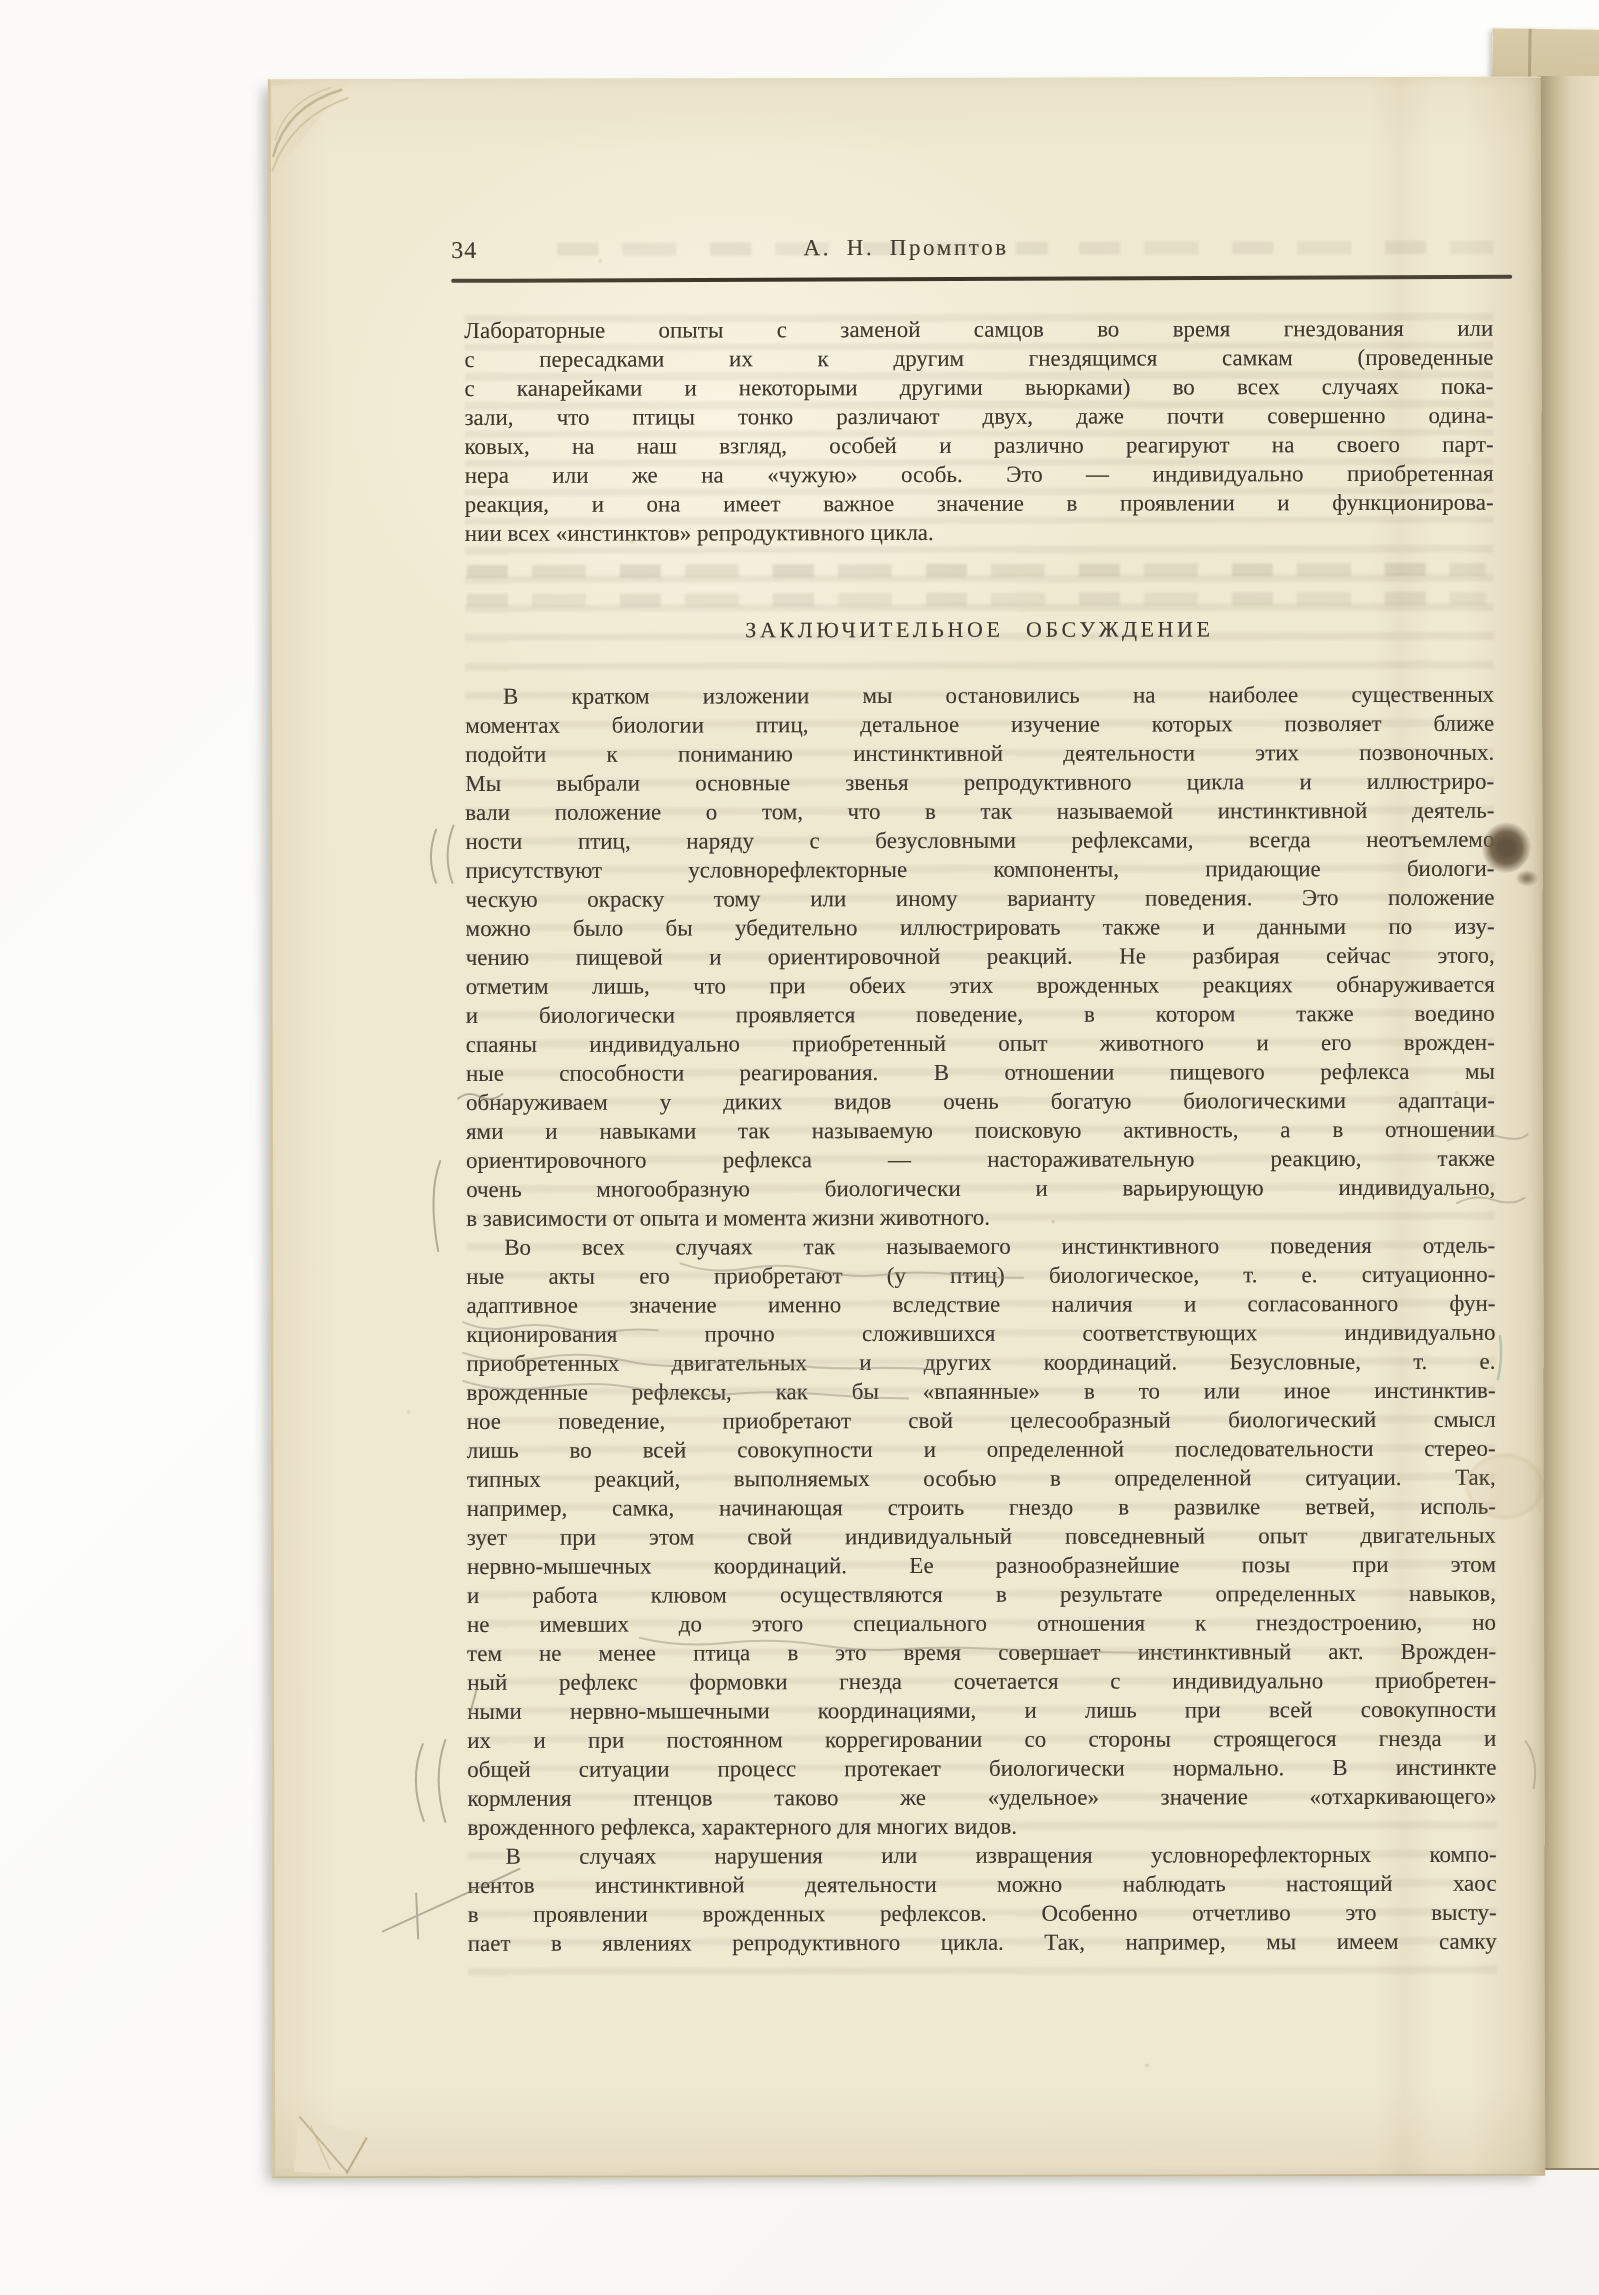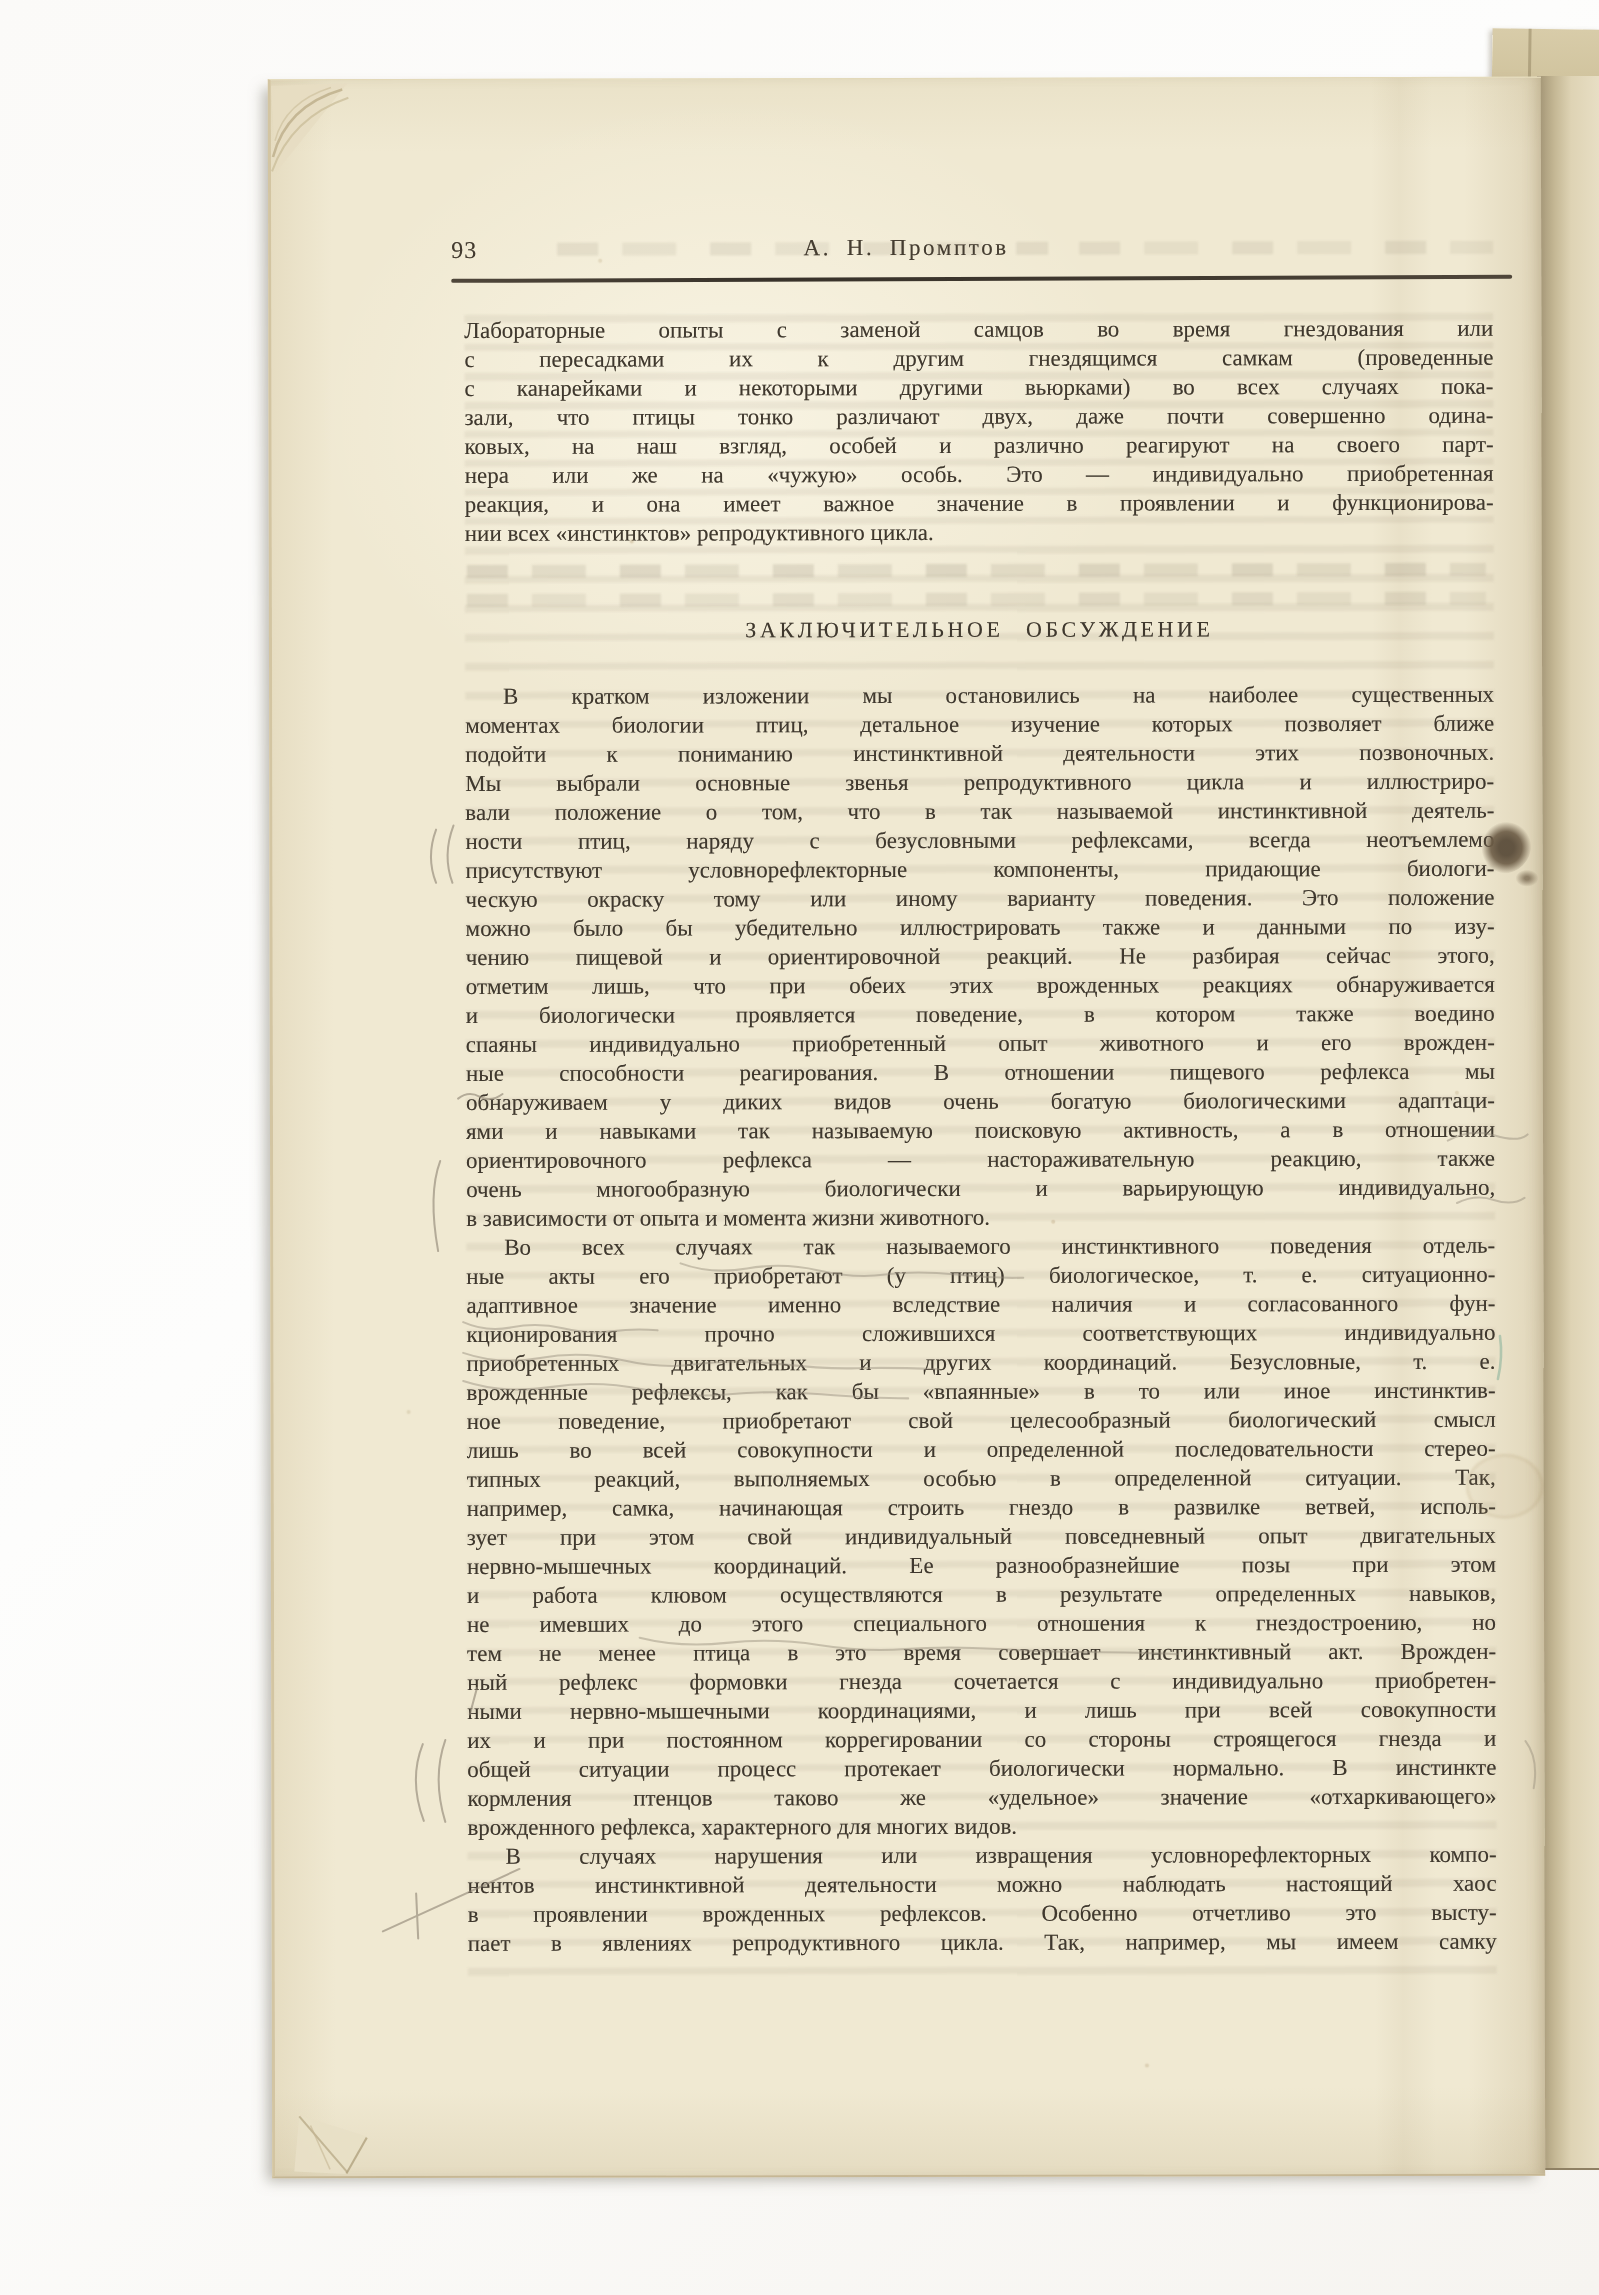--- a/index.html
+++ b/index.html
@@ -114,21 +114,21 @@
 <div class="adjacent-page"></div>
 
 <div class="book-page">
 
   <div class="bleedthrough"></div>
   <div class="ghost-row" style="left:286px;top:163px;width:491px;opacity:.75"></div>
   <div class="ghost-row" style="left:808px;top:163px;width:414px;opacity:.7"></div>
   <div class="ghost-row" style="left:195px;top:485px;width:1019px"></div>
   <div class="ghost-row" style="left:195px;top:514px;width:1019px;opacity:.8"></div>
 
-  <div class="page-number">93</div>
+  <div class="page-number">34</div>
   <div class="running-title">А. Н. Промптов</div>
   <div class="header-rule"></div>
 
   <div class="text-flow">
     <div>
         <div class="para">
           <div class="line">Лабораторные опыты с заменой самцов во время гнездования или</div>
           <div class="line">с пересадками их к другим гнездящимся самкам (проведенные</div>
           <div class="line">с канарейками и некоторыми другими вьюрками) во всех случаях пока-</div>
           <div class="line">зали, что птицы тонко различают двух, даже почти совершенно одина-</div>

